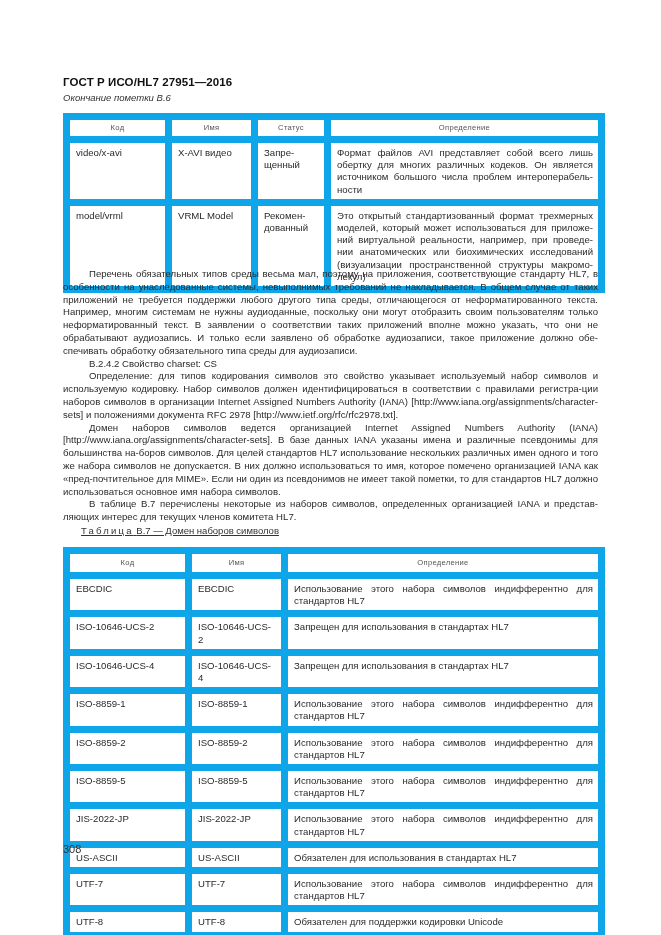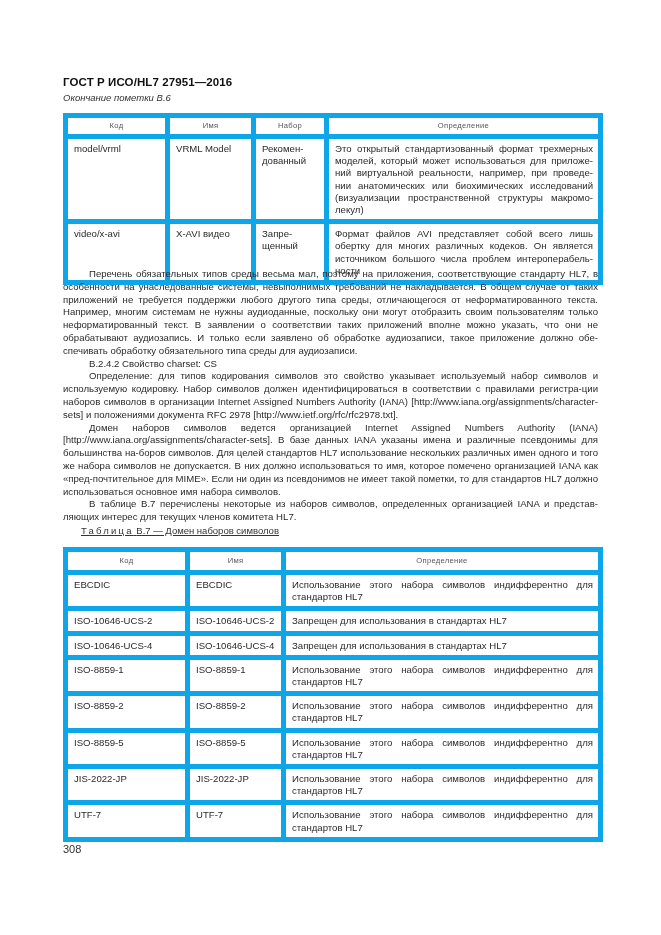--- a/index.html
+++ b/index.html
@@ -2,21 +2,21 @@
 <html><head>
 <meta charset="utf-8">
 <style>
   html, body { margin: 0; padding: 0; background: #ffffff; }
   body { width: 661px; height: 935px; position: relative; overflow: hidden;
          font-family: "Liberation Sans", sans-serif; color: #222; }
   .abs { position: absolute; }
   .doc-title { left: 63px; top: 76px; font-size: 11.5px; font-weight: bold; letter-spacing: 0.1px; color: #111; }
   .tbl-caption { left: 63px; top: 92px; font-size: 9.5px; font-style: italic; color: #333; }
   table { border-collapse: collapse; position: absolute; table-layout: fixed; }
-  td, th { border: 5px solid #0ea5e9; vertical-align: top; font-size: 9.6px; line-height: 12.2px; color: #2a2a2a; }
+  td, th { border: 7px solid #0ea5e9; vertical-align: top; font-size: 9.6px; line-height: 12.2px; color: #2a2a2a; }
   th { font-weight: normal; font-size: 7.6px; color: #555; text-align: center; vertical-align: middle; letter-spacing: 0.3px; }
   thead tr th { border-bottom: 3px double #222; }
   table.outer { border: 1.3px solid #111; }
   td { padding: 4px 5px 3px 6px; }
   td.just { text-align: justify; }
   #t1 { left: 63px; top: 113px; width: 535px; }
   #t1 th { height: 14px; }
   #t2 { left: 63px; top: 547px; width: 535px; }
   #t2 th { height: 16px; }
   .para { left: 63px; width: 535px; font-size: 9.6px; line-height: 12.8px; color: #2a2a2a; text-align: justify; }
@@ -36,36 +36,36 @@
   <colgroup>
     <col style="width:102px">
       <col style="width:86px">
       <col style="width:73px">
       <col style="width:274px">
   </colgroup>
   <thead>
     <tr>
       <th>Код</th>
       <th>Имя</th>
-      <th>Набор</th>
+      <th>Статус</th>
       <th>Определение</th>
     </tr>
   </thead>
   <tbody>
+    <tr style="height:55px">
+      <td>video/x-avi</td>
+      <td>X-AVI видео</td>
+      <td>Запре-<br>щенный</td>
+      <td class="just">Формат файлов AVI представляет собой всего лишь обертку для многих различных кодеков. Он является источником большого числа проблем интероперабель-ности</td>
+    </tr>
     <tr style="height:75px">
       <td>model/vrml</td>
       <td>VRML Model</td>
       <td>Рекомен-<br>дованный</td>
       <td class="just">Это открытый стандартизованный формат трехмерных моделей, который может использоваться для приложе-ний виртуальной реальности, например, при проведе-нии анатомических или биохимических исследований (визуализации пространственной структуры макромо-лекул)</td>
-    </tr>
-    <tr style="height:55px">
-      <td>video/x-avi</td>
-      <td>X-AVI видео</td>
-      <td>Запре-<br>щенный</td>
-      <td class="just">Формат файлов AVI представляет собой всего лишь обертку для многих различных кодеков. Он является источником большого числа проблем интероперабель-ности</td>
     </tr>
   </tbody>
 </table>
 
 <div class="abs para" style="top:268px">
   <p>Перечень обязательных типов среды весьма мал, поэтому на приложения, соответствующие стандарту HL7, в особенности на унаследованные системы, невыполнимых требований не накладывается. В общем случае от таких приложений не требуется поддержки любого другого типа среды, отличающегося от неформатированного текста. Например, многим системам не нужны аудиоданные, поскольку они могут отобразить своим пользователям только неформатированный текст. В заявлении о соответствии таких приложений вполне можно указать, что они не обрабатывают аудиозапись. И только если заявлено об обработке аудиозаписи, такое приложение должно обе-спечивать обработку обязательного типа среды для аудиозаписи.</p>
   <p>B.2.4.2 Свойство charset: CS</p>
   <p>Определение: для типов кодирования символов это свойство указывает используемый набор символов и используемую кодировку. Набор символов должен идентифицироваться в соответствии с правилами регистра-ции наборов символов в организации Internet Assigned Numbers Authority (IANA) [http://www.iana.org/assignments/character-sets] и положениями документа RFC 2978 [http://www.ietf.org/rfc/rfc2978.txt].</p>
   <p>Домен наборов символов ведется организацией Internet Assigned Numbers Authority (IANA) [http://www.iana.org/assignments/character-sets]. В базе данных IANA указаны имена и различные псевдонимы для большинства на-боров символов. Для целей стандартов HL7 использование нескольких различных имен одного и того же набора символов не допускается. В них должно использоваться то имя, которое помечено организацией IANA как «пред-почтительное для MIME». Если ни один из псевдонимов не имеет такой пометки, то для стандартов HL7 должно использоваться основное имя набора символов.</p>
   <p>В таблице B.7 перечислены некоторые из наборов символов, определенных организацией IANA и представ-ляющих интерес для текущих членов комитета HL7.</p>
@@ -118,21 +118,31 @@
     <tr style="height:31px">
       <td>ISO-8859-5</td>
       <td>ISO-8859-5</td>
       <td class="just">Использование этого набора символов индифферентно для стандартов HL7</td>
     </tr>
     <tr style="height:31px">
       <td>JIS-2022-JP</td>
       <td>JIS-2022-JP</td>
       <td class="just">Использование этого набора символов индифферентно для стандартов HL7</td>
     </tr>
+    <tr style="height:20px">
+      <td>US-ASCII</td>
+      <td>US-ASCII</td>
+      <td>Обязателен для использования в стандартах HL7</td>
+    </tr>
     <tr style="height:30px">
       <td>UTF-7</td>
       <td>UTF-7</td>
       <td class="just">Использование этого набора символов индифферентно для стандартов HL7</td>
+    </tr>
+    <tr style="height:20px">
+      <td>UTF-8</td>
+      <td>UTF-8</td>
+      <td>Обязателен для поддержки кодировки Unicode</td>
     </tr>
   </tbody>
 </table>
 
 <div class="abs page-num">308</div>
 
 </body></html>

